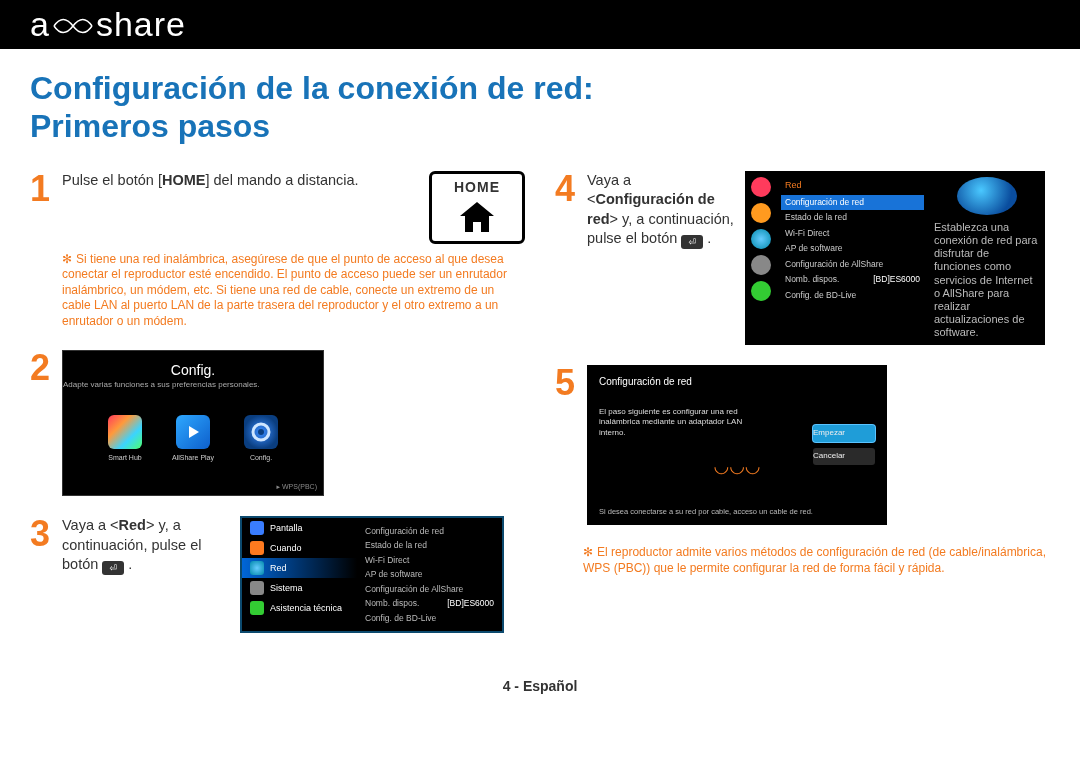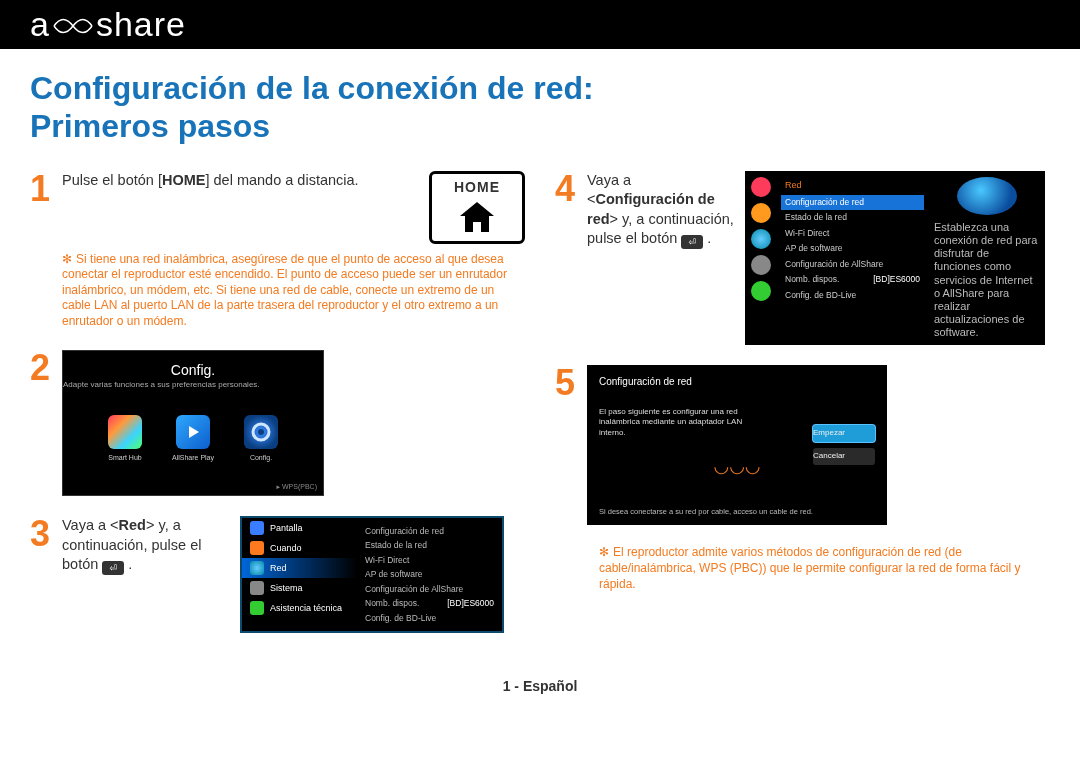--- a/index.html
+++ b/index.html
@@ -213,17 +213,17 @@
           <div class="btns">
             <div class="sbtn act">Empezar</div>
             <div class="sbtn">Cancelar</div>
           </div>
           <div class="wifi-ic">◡◡◡</div>
           <div class="hint">Si desea conectarse a su red por cable, acceso un cable de red.</div>
         </div>
       </div>
     </div>
 
-    <div class="note" style="margin-left:44px"><span class="star">✻</span><span>El reproductor admite varios métodos de configuración de red (de cable/inalámbrica, WPS (PBC)) que le permite configurar la red de forma fácil y rápida.</span></div>
+    <div class="note" style="margin-left:28px"><span class="star">✻</span><span>El reproductor admite varios métodos de configuración de red (de cable/inalámbrica, WPS (PBC)) que le permite configurar la red de forma fácil y rápida.</span></div>
   </div>
 </div>
 
-<div class="footer">1 - Español</div>
+<div class="footer">4 - Español</div>
 
 </body></html>

